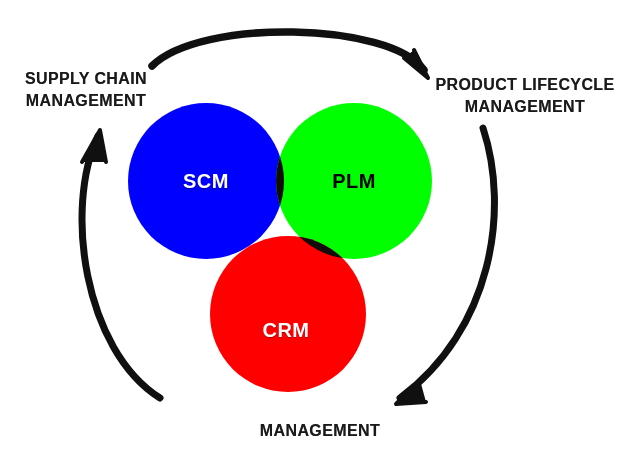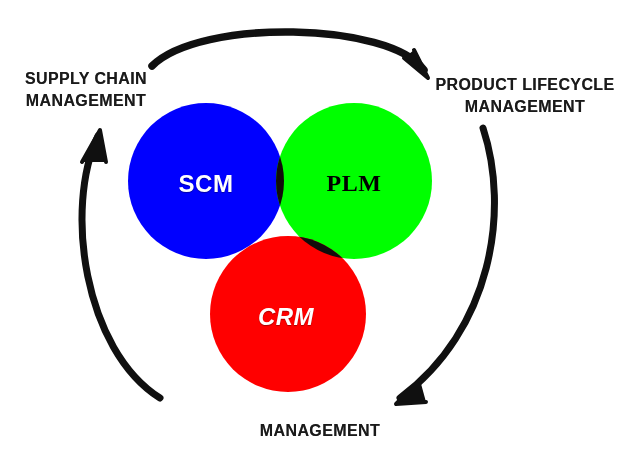--- a/index.html
+++ b/index.html
@@ -56,45 +56,44 @@
     width: 384px;
   }
   .label-line {
     display: block;
     white-space: nowrap;
   }
   .circle-caption {
     position: absolute;
     font-family: "Liberation Sans", sans-serif;
     font-weight: bold;
-    font-size: 24px;
+    font-size: 20px;
     letter-spacing: 0.5px;
     text-align: center;
     white-space: nowrap;
   }
   #caption-scm {
     left: 168px;
     top: 170px;
     width: 76px;
     color: #ffffff;
     text-shadow: 0 1px 1px rgba(0,0,0,0.35);
   }
   #caption-plm {
     left: 316px;
     top: 170px;
     width: 76px;
     color: #000000;
   }
   #caption-crm {
     left: 248px;
-    top: 303px;
+    top: 319px;
     width: 76px;
     color: #ffffff;
     text-shadow: 0 1px 1px rgba(0,0,0,0.35);
-    font-style: italic;
   }
 </style>
 </head>
 <body style="background: rgb(255, 255, 255);">
 
 <div id="diagram-root">
 
   <svg id="venn-svg" viewBox="0 0 640 472" xmlns="http://www.w3.org/2000/svg">
     <defs>
       <clipPath id="clip-scm">
@@ -137,21 +136,21 @@
       <g clip-path="url(#clip-scm)">
         <circle cx="288" cy="314" r="78" fill="#120c0c"></circle>
       </g>
       <g clip-path="url(#clip-plm)">
         <circle cx="288" cy="314" r="78" fill="#120c0c"></circle>
       </g>
     </g>
   </svg>
 
   <div class="circle-caption" id="caption-scm" style="color: rgb(255, 255, 255);">SCM</div>
-  <div class="circle-caption" id="caption-plm" style="color: rgb(0, 0, 0); font-family: Liberation Serif, serif;">PLM</div>
+  <div class="circle-caption" id="caption-plm" style="color: rgb(0, 0, 0);">PLM</div>
   <div class="circle-caption" id="caption-crm" style="color: rgb(255, 255, 255);">CRM</div>
 
   <div class="label-block" id="label-scm-outer">
     <span class="label-line">SUPPLY CHAIN</span>
     <span class="label-line">MANAGEMENT</span>
   </div>
 
   <div class="label-block" id="label-plm-outer">
     <span class="label-line">PRODUCT LIFECYCLE</span>
     <span class="label-line">MANAGEMENT</span>

